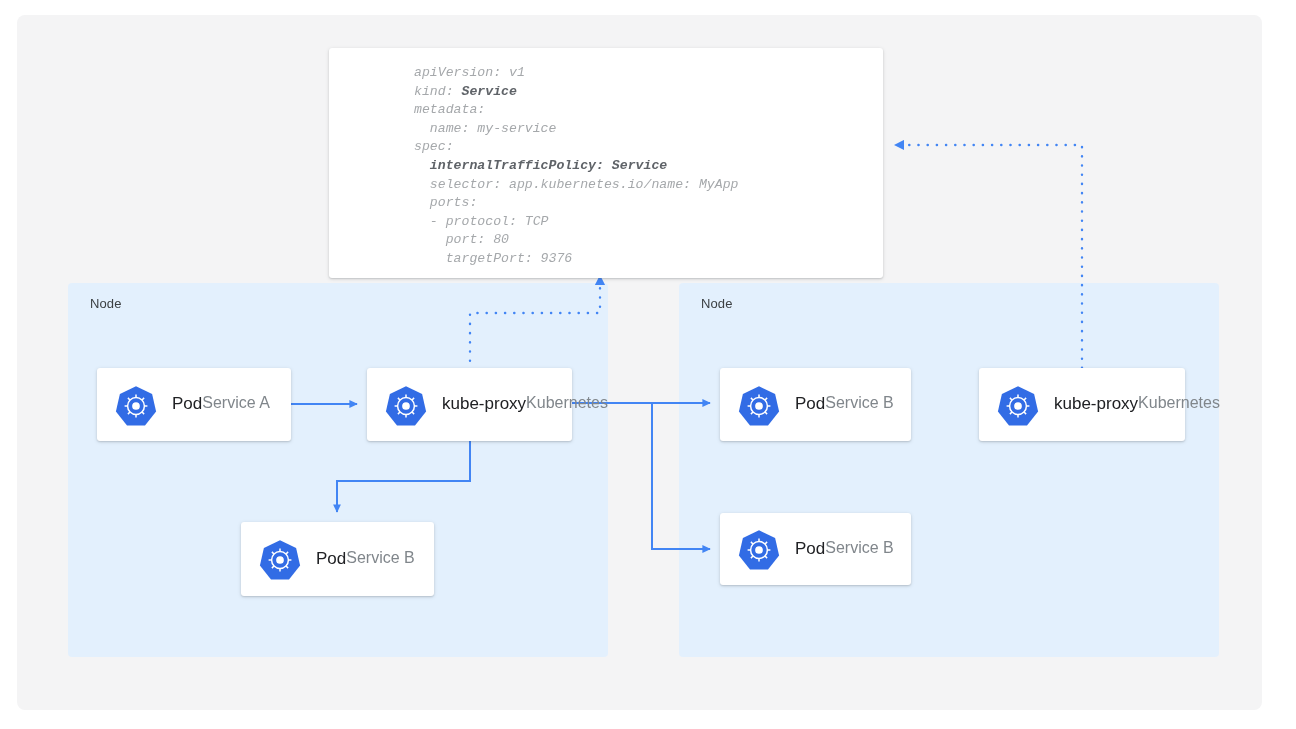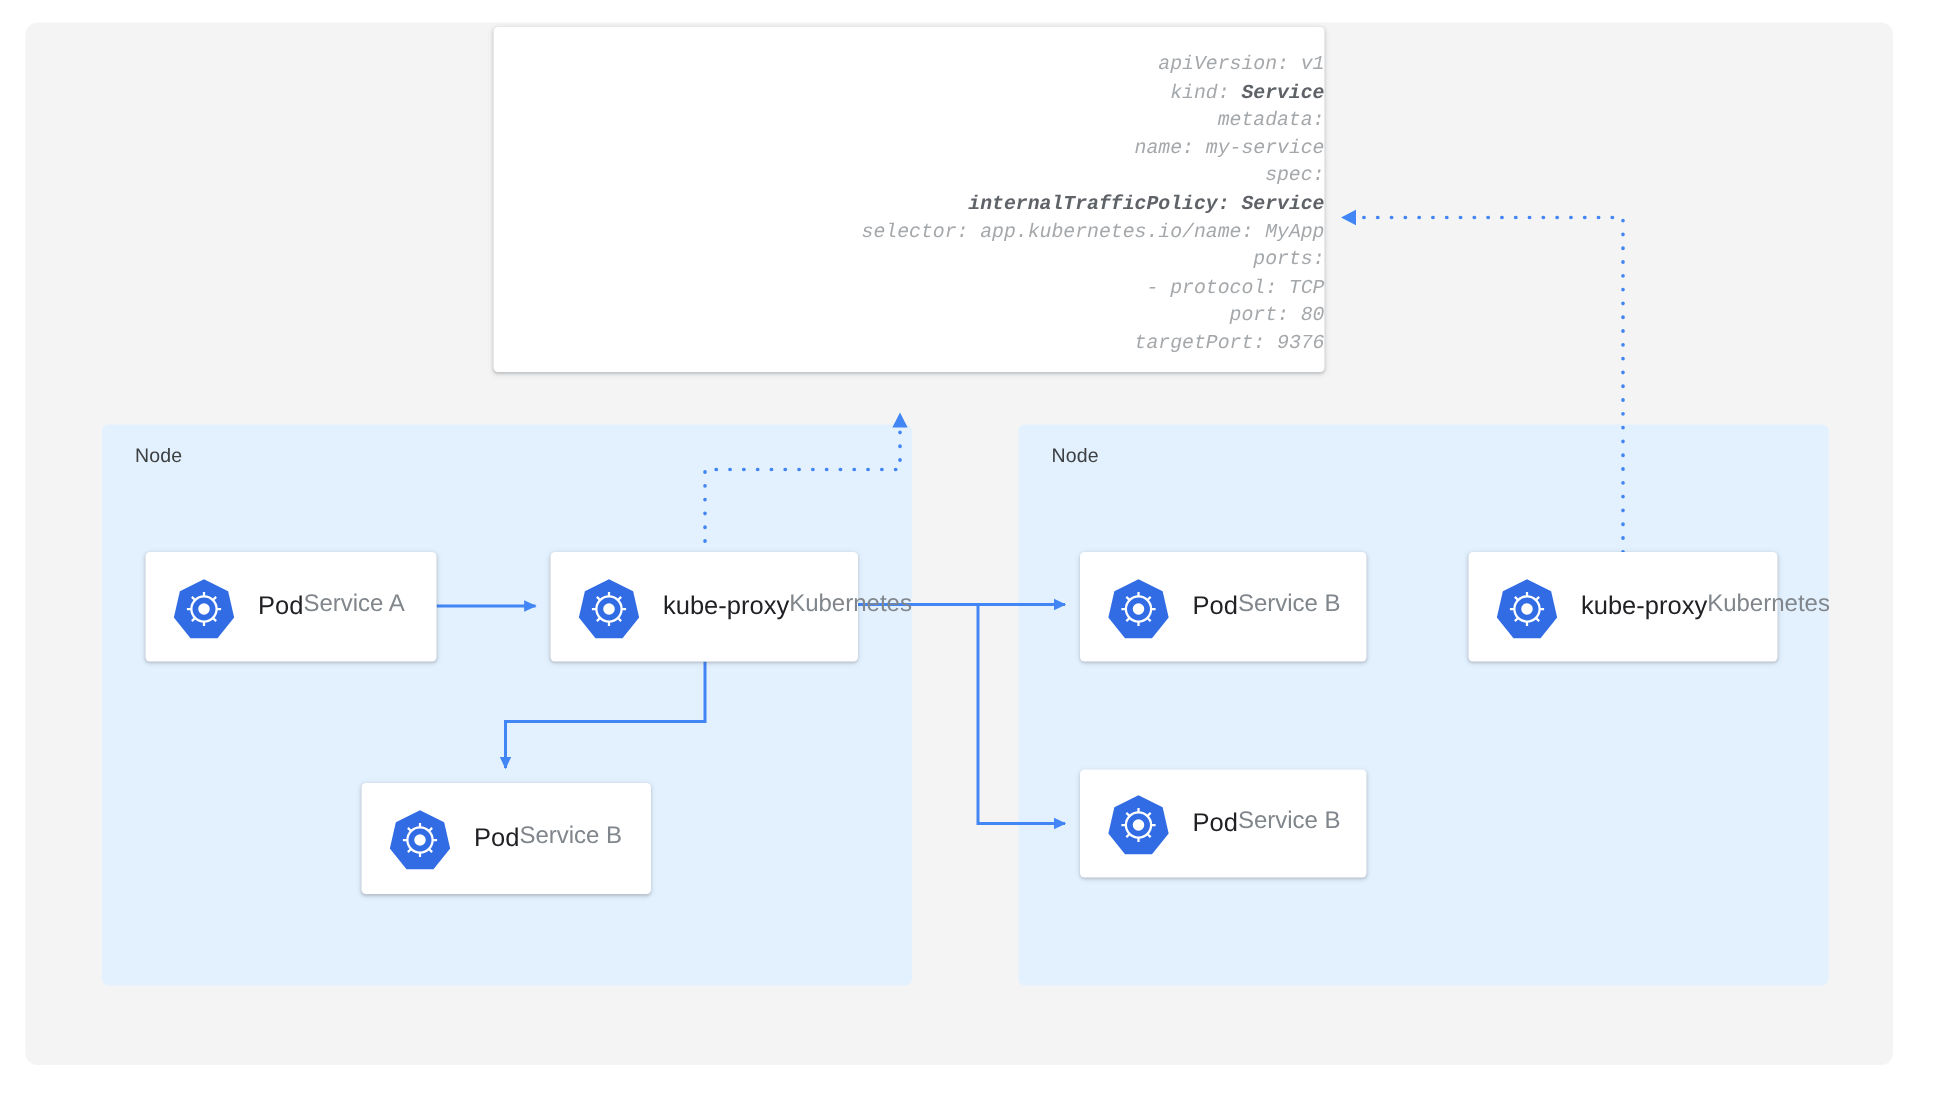--- a/index.html
+++ b/index.html
@@ -83,29 +83,28 @@
   #card-kube-proxy-left  { left: 367px; top: 368px; width: 205px; height: 73px; }
   #card-pod-service-b-lower-left { left: 241px; top: 522px; width: 193px; height: 74px; }
   #card-pod-service-b-right-top  { left: 720px; top: 368px; width: 191px; height: 73px; }
   #card-kube-proxy-right { left: 979px; top: 368px; width: 206px; height: 73px; }
   #card-pod-service-b-right-bottom { left: 720px; top: 513px; width: 191px; height: 72px; }
 
   
   #yaml-panel {
     position: absolute;
     left: 329px;
-    top: 18px;
+    top: 48px;
     width: 554px;
     height: 230px;
     background: #ffffff;
     border-radius: 3px;
     box-shadow: 0 1px 2px rgba(60,64,67,.22), 0 1px 4px rgba(60,64,67,.10);
     box-sizing: border-box;
     padding: 16px 0 0 0;
-    text-align: right;
   }
   #yaml-code {
     margin: 0;
     padding-left: 85px;
     font-family: "Liberation Mono", "DejaVu Sans Mono", monospace;
     font-style: italic;
     font-size: 13.2px;
     line-height: 18.6px;
     color: #a5a8ab;
     white-space: pre;

